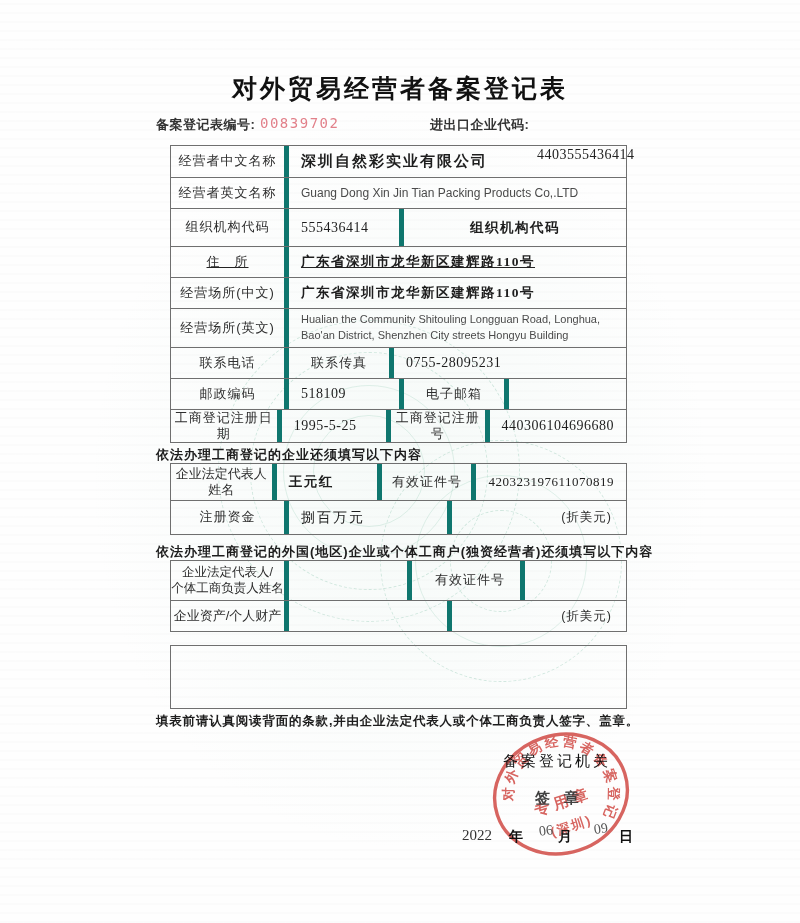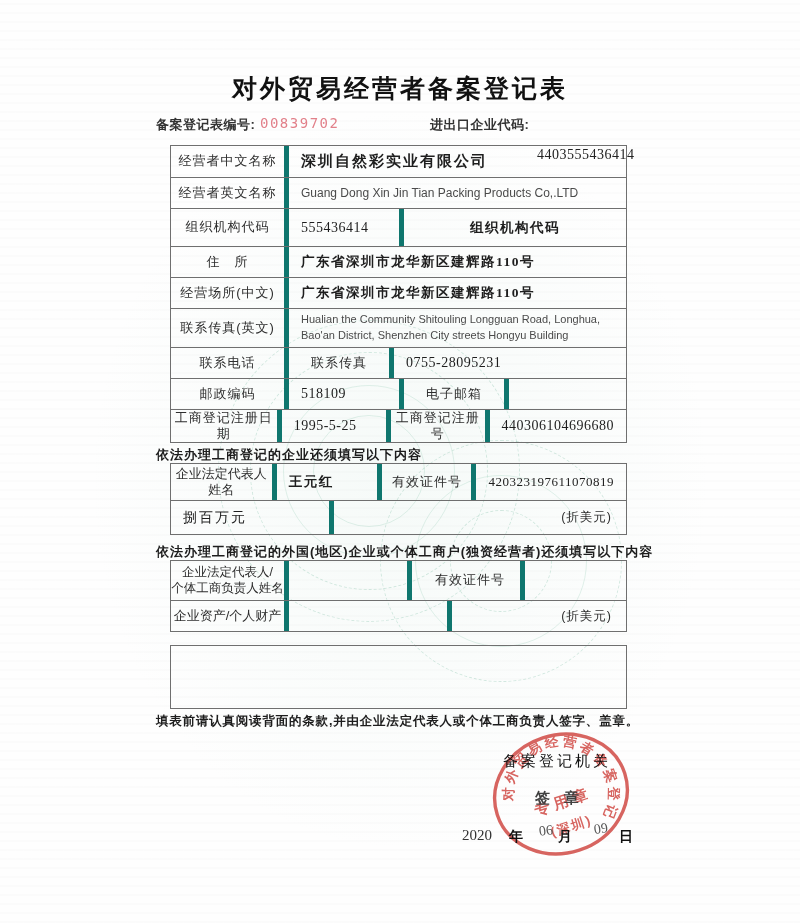--- a/index.html
+++ b/index.html
@@ -92,30 +92,30 @@
     </div>
     <div class="row" style="height:30px;">
       <div class="c w1 lab">经营者英文名称</div>
       <div class="c wfill val en">Guang Dong Xin Jin Tian Packing Products Co,.LTD</div>
     </div>
     <div class="row" style="height:37px;">
       <div class="c w1 lab">组织机构代码</div>
       <div class="c w2 val num">555436414</div>
       <div class="c wfill val cn" style="justify-content:center;">组织机构代码</div>
     </div>
-    <div class="row" style="height:30px;">
+    <div class="row" style="height:30px;text-decoration:underline;">
       <div class="c w1 lab">住　所</div>
       <div class="c wfill val cn">广东省深圳市龙华新区建辉路110号</div>
     </div>
     <div class="row" style="height:30px;">
       <div class="c w1 lab">经营场所(中文)</div>
       <div class="c wfill val cn">广东省深圳市龙华新区建辉路110号</div>
     </div>
     <div class="row" style="height:38px;">
-      <div class="c w1 lab">联系传真(英文)</div>
+      <div class="c w1 lab">经营场所(英文)</div>
       <div class="c wfill val en2">
         <div>Hualian the Community Shitouling Longguan Road, Longhua,</div>
         <div>Bao'an District, Shenzhen City streets Hongyu Building</div>
       </div>
     </div>
     <div class="row" style="height:30px;">
       <div class="c w1 lab">联系电话</div>
       <div class="c w3 lab">联系传真</div>
       <div class="c wfill val num">0755-28095231</div>
     </div>
@@ -135,20 +135,21 @@
 
   <div class="sec-heading" style="top:446px;">依法办理工商登记的企业还须填写以下内容</div>
   <div class="tbl" style="top:463px;">
     <div class="row" style="height:36px;">
       <div class="c w1 lab" style="letter-spacing:0;">企业法定代表人姓名</div>
       <div class="c w2 val cn">王元红</div>
       <div class="c w3 lab">有效证件号</div>
       <div class="c wfill val num" style="font-size:13px;">420323197611070819</div>
     </div>
     <div class="row" style="height:33px;">
+      <div class="c w1 lab">注册资金</div>
       <div class="c" style="width:163px;">
         <span class="val" style="letter-spacing:2px;padding:0 12px;">捌百万元</span>
       </div>
       <div class="c wfill usd">(折美元)</div>
     </div>
   </div>
 
   <div class="sec-heading" style="top:543px;">依法办理工商登记的外国(地区)企业或个体工商户(独资经营者)还须填写以下内容</div>
   <div class="tbl" style="top:560px;">
     <div class="row" style="height:39px;gap:8px;">
@@ -183,20 +184,20 @@
         <textPath href="#sealRing" startOffset="8">对外贸易经营者备案登记</textPath>
       </text>
       <text x="88" y="97" text-anchor="middle" font-size="15" font-weight="700" fill="#d2504b" letter-spacing="5" font-family="Liberation Sans, sans-serif">专用章</text>
       <text x="88" y="122" text-anchor="middle" font-size="13" font-weight="700" fill="#d2504b" letter-spacing="2" font-family="Liberation Sans, sans-serif">(深圳)</text>
     </g>
   </svg>
 
   <div class="authority">备案登记机关</div>
   <div class="sign">签章</div>
 
-  <span class="date-val" style="left:462px;top:827px;font-size:15px;">2020</span>
+  <span class="date-val" style="left:462px;top:827px;font-size:15px;">2022</span>
   <span class="date-unit" style="left:509px;">年</span>
   <span class="date-val" style="left:539px;top:823px;font-size:14px;color:#555;transform:rotate(-7deg);">06</span>
   <span class="date-unit" style="left:558px;">月</span>
   <span class="date-val" style="left:594px;top:821px;font-size:14px;color:#555;transform:rotate(-8deg);">09</span>
   <span class="date-unit" style="left:619px;">日</span>
 
 </div>
 
 </body></html>

